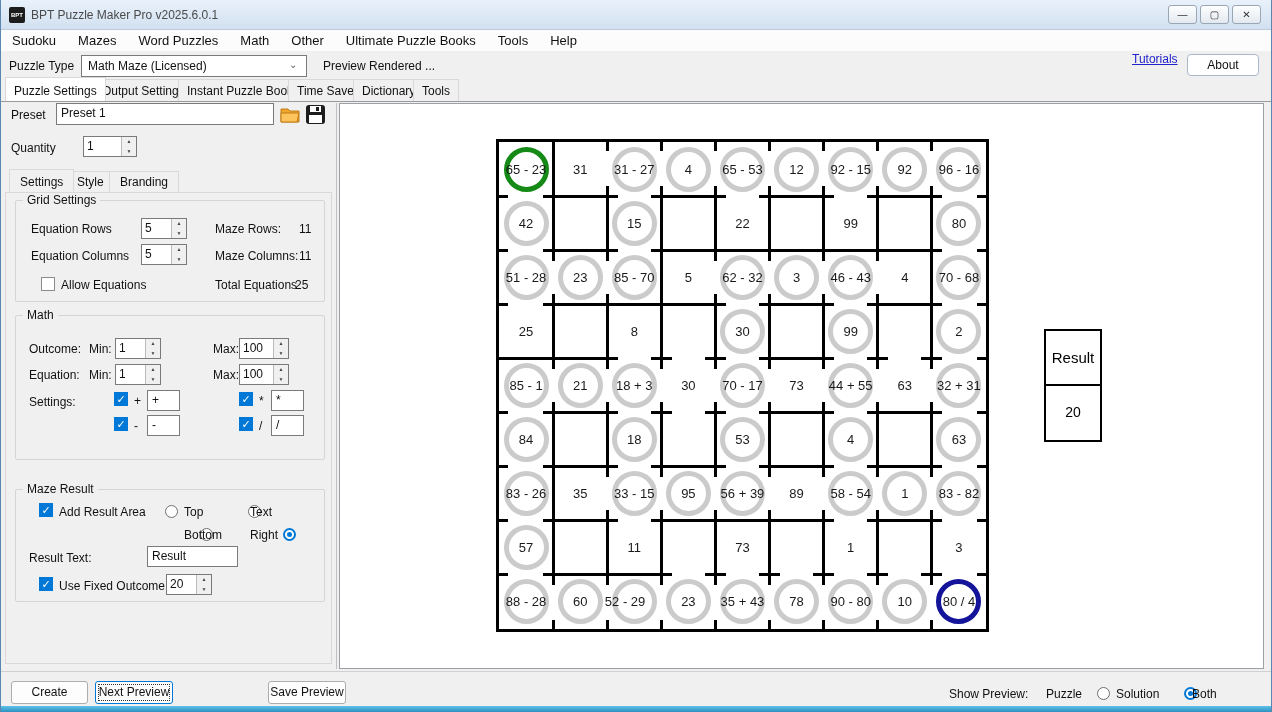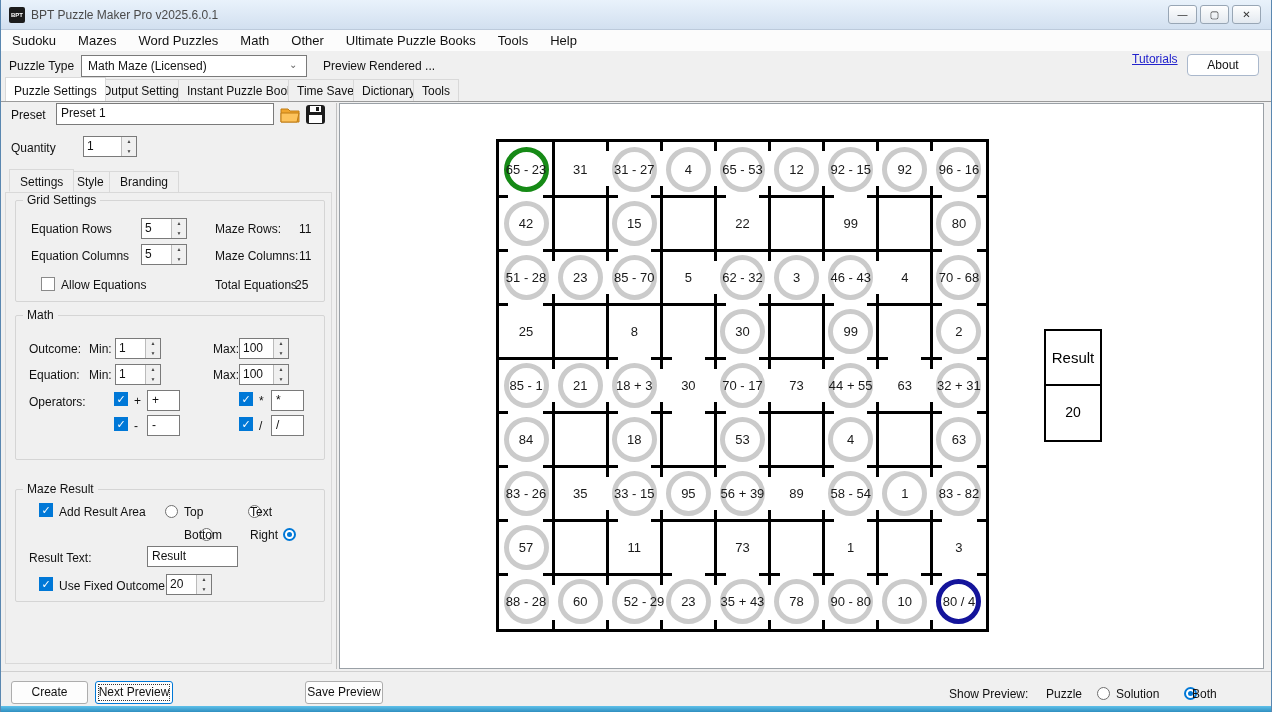--- a/index.html
+++ b/index.html
@@ -210,21 +210,21 @@
     </div>
 </div>
 <span class="lbl abs" style="left:212px; top:368px;">Max:</span>
 <div class="spinner abs" style="left:238px; top:364px; width:50px; height:21px;">
   <div class="val">100</div>
   <div class="btns">
       <div>▲</div>
       <div>▼</div>
     </div>
 </div>
-<span class="lbl abs" style="left:28px; top:395px;">Operators:</span>
+<span class="lbl abs" style="left:28px; top:395px;">Settings:</span>
 <span class="cb on abs" style="left:113px; top:392px;">✓</span>
 <span class="lbl abs" style="left:133px; top:394px;">+</span>
 <div class="textbox abs" style="left:146px; top:390px; width:33px; height:21px;">+</div>
 <span class="cb on abs" style="left:238px; top:392px;">✓</span>
 <span class="lbl abs" style="left:258px; top:394px;">*</span>
 <div class="textbox abs" style="left:270px; top:390px; width:33px; height:21px;">*</div>
 <span class="cb on abs" style="left:113px; top:417px;">✓</span>
 <span class="lbl abs" style="left:133px; top:419px;">-</span>
 <div class="textbox abs" style="left:146px; top:415px; width:33px; height:21px;">-</div>
 <span class="cb on abs" style="left:238px; top:417px;">✓</span>
@@ -588,38 +588,38 @@
     <div class="mtext" style="left: 324.667px; top: 324.667px; width: 54.1111px; height: 54.1111px;">58 - 54</div>
     <div class="mtext" style="left: 378.778px; top: 324.667px; width: 54.1111px; height: 54.1111px;">1</div>
     <div class="mtext" style="left: 432.889px; top: 324.667px; width: 54.1111px; height: 54.1111px;">83 - 82</div>
     <div class="mtext" style="left: 0px; top: 378.778px; width: 54.1111px; height: 54.1111px;">57</div>
     <div class="mtext" style="left: 108.222px; top: 378.778px; width: 54.1111px; height: 54.1111px;">11</div>
     <div class="mtext" style="left: 216.444px; top: 378.778px; width: 54.1111px; height: 54.1111px;">73</div>
     <div class="mtext" style="left: 324.667px; top: 378.778px; width: 54.1111px; height: 54.1111px;">1</div>
     <div class="mtext" style="left: 432.889px; top: 378.778px; width: 54.1111px; height: 54.1111px;">3</div>
     <div class="mtext" style="left: 0px; top: 432.889px; width: 54.1111px; height: 54.1111px;">88 - 28</div>
     <div class="mtext" style="left: 54.1111px; top: 432.889px; width: 54.1111px; height: 54.1111px;">60</div>
-    <div class="mtext" style="left: 118px; top: 432.889px; width: 54.1111px; height: 54.1111px;">52 - 29</div>
+    <div class="mtext" style="left: 99px; top: 432.889px; width: 54.1111px; height: 54.1111px;">52 - 29</div>
     <div class="mtext" style="left: 162.333px; top: 432.889px; width: 54.1111px; height: 54.1111px;">23</div>
     <div class="mtext" style="left: 216.444px; top: 432.889px; width: 54.1111px; height: 54.1111px;">35 + 43</div>
     <div class="mtext" style="left: 270.556px; top: 432.889px; width: 54.1111px; height: 54.1111px;">78</div>
     <div class="mtext" style="left: 324.667px; top: 432.889px; width: 54.1111px; height: 54.1111px;">90 - 80</div>
     <div class="mtext" style="left: 378.778px; top: 432.889px; width: 54.1111px; height: 54.1111px;">10</div>
     <div class="mtext" style="left: 432.889px; top: 432.889px; width: 54.1111px; height: 54.1111px;">80 / 4</div>
   </div>
 <div id="result-box" class="abs">
   <div id="result-top">Result</div>
   <div id="result-bottom">20</div>
 </div>
 
 
 <div id="footer-line" class="abs"></div>
 <div class="btn" style="left:10px; top:681px; width:77px; height:23px; line-height:21px;">Create</div>
 <div class="btn focused" style="left:94px; top:681px; width:78px; height:23px; line-height:21px;">Next Preview</div>
-<div class="btn" style="left:267px; top:681px; width:78px; height:23px; line-height:21px;margin-left:37px;">Save Preview</div>
+<div class="btn" style="left:267px; top:681px; width:78px; height:23px; line-height:21px;">Save Preview</div>
 <span class="lbl abs" style="left:948px; top:687px;">Show Preview:</span>
 <span class="rb abs" style="left:1026px; top:686px;"></span>
 <span class="lbl abs" style="left:1045px; top:687px;">Puzzle</span>
 <span class="rb on abs" style="left:1096px; top:686px;"></span>
 <span class="lbl abs" style="left:1115px; top:687px;">Solution</span>
 
 <span class="lbl abs" style="left:1191px; top:687px;">Both</span>
 <div id="statusstrip" class="abs"></div>
 
 

